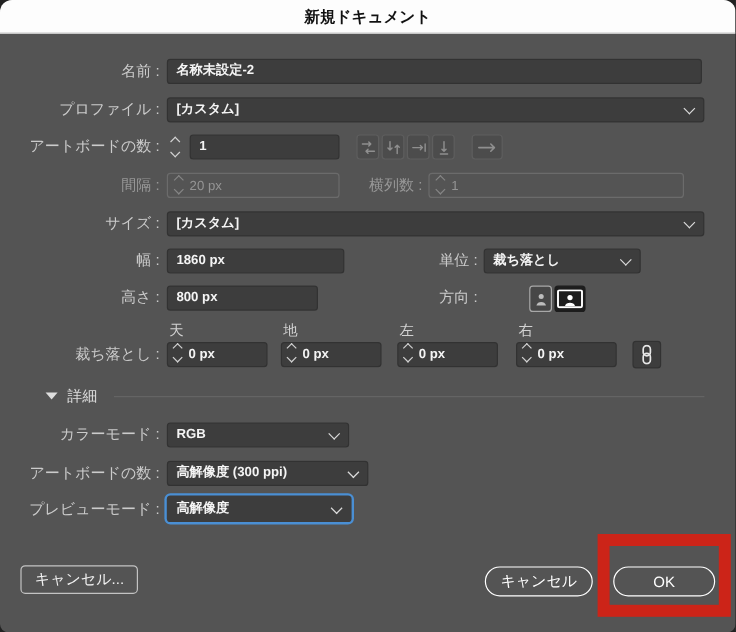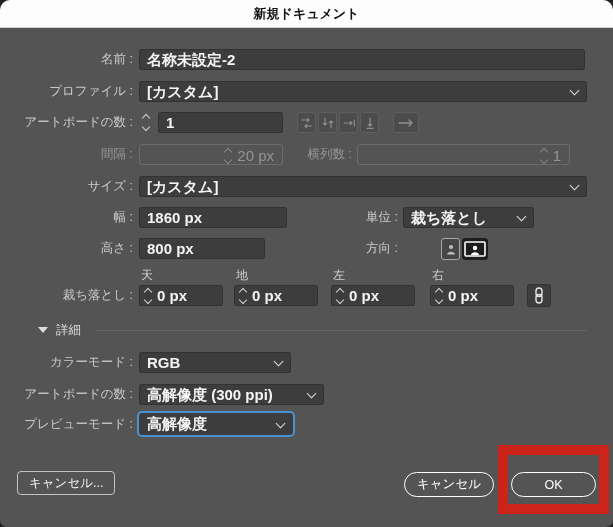--- a/index.html
+++ b/index.html
@@ -15,40 +15,40 @@
     text-align:center;line-height:28px;
   }
   .row{position:absolute;left:0;right:0;height:21px;}
   .lbl{
     position:absolute;left:0;top:0;width:133px;height:21px;line-height:21px;
     text-align:right;color:#cbcbcb;font-size:12.5px;white-space:nowrap;
   }
   .lbl.dim{color:#979797;}
   .field,.dropdown{
     position:absolute;top:0;height:21px;line-height:21px;background:#3d3d3d;
-    border-radius:3px;color:#f4f4f4;font-weight:700;font-size:15px;
+    border-radius:3px;color:#f4f4f4;font-weight:700;font-size:11px;
     padding:0 8px;white-space:nowrap;box-shadow:inset 0 0 0 1px rgba(0,0,0,.18);
   }
   .dropdown{padding-right:24px;}
   .dd-chev{
     position:absolute;right:9px;top:6px;width:7px;height:7px;
     border-right:1.6px solid #dcdcdc;border-bottom:1.6px solid #dcdcdc;
     transform:rotate(45deg);
   }
   .stepper{
     position:absolute;top:0;width:15px;height:21px;display:flex;flex-direction:column;
     align-items:center;justify-content:center;gap:3px;
   }
   .chev{width:6px;height:6px;border-left:1.6px solid #d2d2d2;border-top:1.6px solid #d2d2d2;}
   .chev.up{transform:rotate(45deg);margin-top:2px;}
   .chev.down{transform:rotate(225deg);margin-bottom:2px;}
   .disabled .chev{border-color:#868686;}
   .field.ghost{
     background:transparent;box-shadow:none;border:1px solid #6b6b6b;
-    color:#949494;font-weight:400;text-align:right;
+    color:#949494;font-weight:400;
   }
   .field .in-stepper{position:relative;display:inline-flex;flex-direction:column;gap:2px;
     vertical-align:middle;margin:-2px 6px 0 -2px;}
   .iconbtn{
     position:absolute;top:0;width:19px;height:21px;background:#4c4c4c;
     border:1px solid #5e5e5e;border-radius:3px;display:flex;align-items:center;
     justify-content:center;padding:0;
   }
   .iconbtn.wide{width:26px;}
   .orient{
@@ -243,21 +243,21 @@
   </div>
 
   <div class="row" style="top:322px;height:17px">
     <span class="tri-down" style="left:38px"></span>
     <span class="details-text" style="left:56px">詳細</span>
     <span class="divline" style="left:95px;right:26px"></span>
   </div>
 
   <div class="row" style="top:384px">
     <div class="lbl">アートボードの数 :</div>
-    <div class="dropdown" style="left:139px;width:185px">
+    <div class="dropdown" style="left:139px;width:168px">
       <span>高解像度 (300 ppi)</span>
       <span class="dd-chev"></span>
     </div>
   </div>
 
   <div class="row" style="top:413px;height:22px">
     <div class="lbl" style="line-height:22px">プレビューモード :</div>
     <div class="dropdown focus-ring" style="left:139px;width:154px;height:22px;line-height:22px">
       <span>高解像度</span>
       <span class="dd-chev" style="top:7px"></span>

